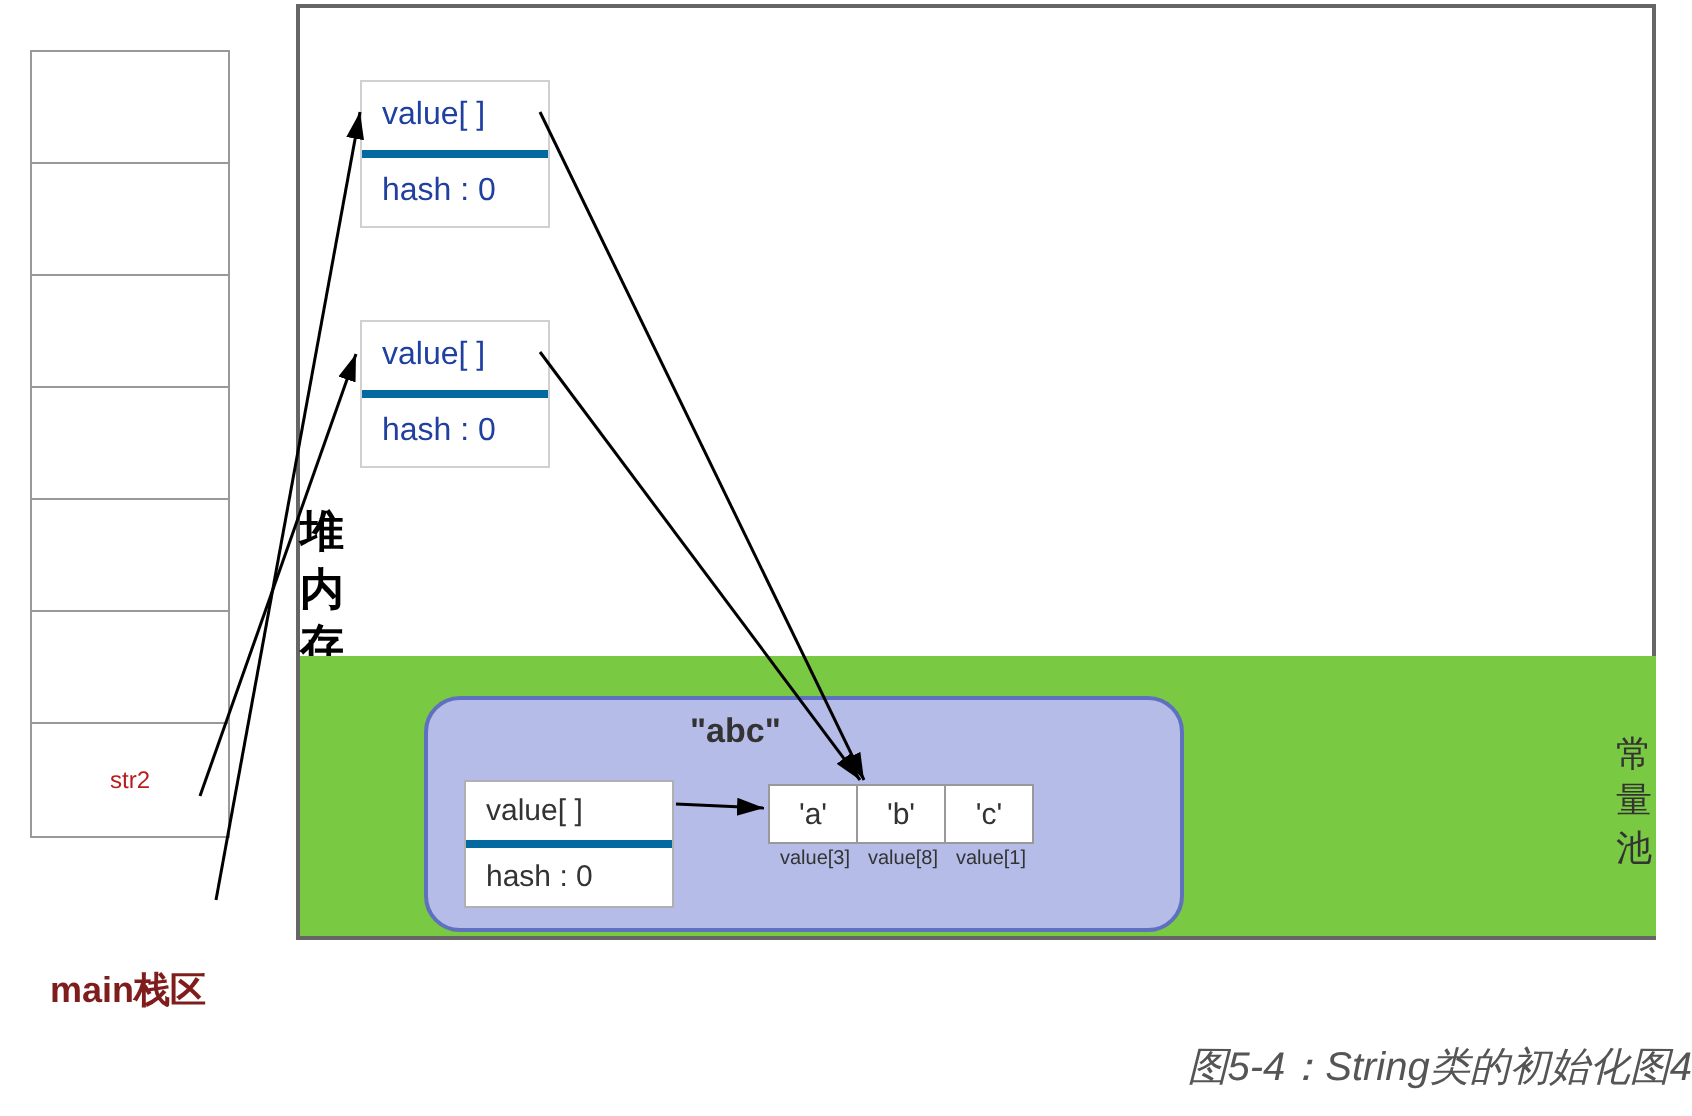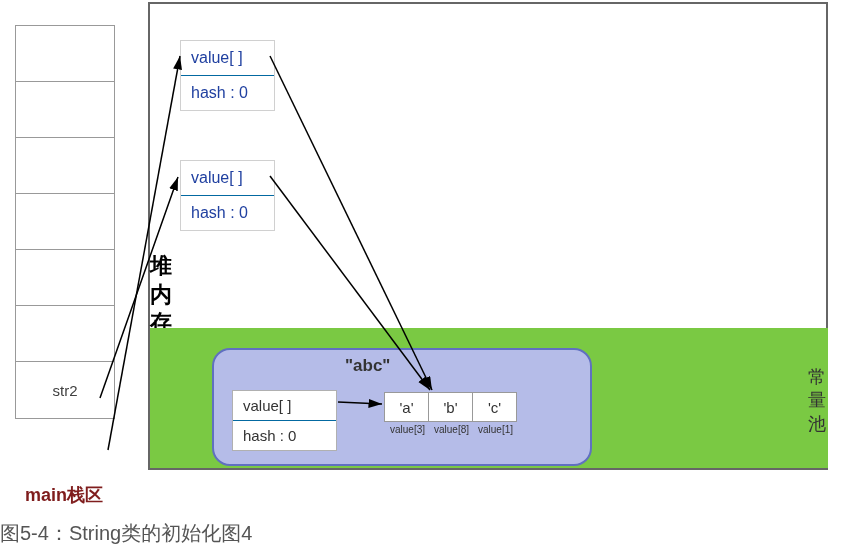--- a/index.html
+++ b/index.html
@@ -1,47 +1,47 @@
 <!DOCTYPE html>
 <html><head>
   <meta charset="utf-8">
   <style>
     * { box-sizing: border-box; margin: 0; padding: 0; }
     body { font-family: Arial, "Microsoft YaHei", sans-serif; width: 846px; height: 558px; position: relative; background: #fff; }
     
     .stack { position: absolute; left: 15px; top: 25px; width: 100px; border: 1px solid #999; }
-    .stack-cell { height: 56px; border-bottom: 1px solid #999; display: flex; align-items: center; justify-content: center; font-size: 15px; color: #404040; }
+    .stack-cell { height: 56px; border-bottom: 1px solid #999; display: flex; align-items: center; justify-content: center; font-size: 12px; color: #b91c1c; }
     .stack-cell:last-child { border-bottom: none; }
     .stack-label { position: absolute; left: 25px; top: 483px; font-size: 18px; font-weight: bold; color: #7f1d1d; }
     
     .heap { position: absolute; left: 148px; top: 2px; width: 680px; height: 468px; border: 2px solid #666; }
     .heap-label { position: absolute; left: 150px; top: 252px; font-size: 22px; font-weight: bold; color: #000; line-height: 1.3; }
     .heap-label span { display: block; }
     
     .stringobj { position: absolute; border: 1px solid #d0d0d0; background: #fff; width: 95px; }
-    .stringobj-row { border-bottom: 1px solid #0369a1; padding: 8px 10px; font-size: 16px; color: #2040a0; }
+    .stringobj-row { border-bottom: 4px solid #0369a1; padding: 8px 10px; font-size: 16px; color: #2040a0; }
     .stringobj-row:last-child { border-bottom: none; }
     #sobj1 { left: 180px; top: 40px; }
     #sobj2 { left: 180px; top: 160px; }
     
     .constpool-bg { position: absolute; left: 150px; top: 328px; width: 678px; height: 140px; background: #7ac943; }
     .constpool-label { position: absolute; right: 20px; top: 366px; font-size: 18px; color: #333; line-height: 1.3; }
     .constpool-label span { display: block; }
     
     .poolbox { position: absolute; left: 212px; top: 348px; width: 380px; height: 118px; background: #b5bce8; border: 2px solid #6070c0; border-radius: 18px; }
     .abc-label { position: absolute; left: 345px; top: 356px; font-size: 17px; font-weight: bold; color: #333; }
     
     #sobj3 { position: absolute; left: 232px; top: 390px; width: 105px; border: 1px solid #b0b0b0; background: #fff; }
     #sobj3 .stringobj-row { padding: 6px 10px; font-size: 15px; color: #333; }
     
     .array { position: absolute; left: 385px; top: 392px; display: flex; }
     .array-cell { width: 45px; height: 30px; border: 1px solid #999; background: #fff; display: flex; align-items: center; justify-content: center; font-size: 15px; margin-left: -1px; color: #333; }
     .array-idx { position: absolute; top: 32px; width: 45px; text-align: center; font-size: 10px; color: #333; }
     
-    .caption { position: absolute; left: 0; width: 846px; top: 520px; text-align: left; font-size: 20px; color: #555; }
+    .caption { position: absolute; left: 0; width: 846px; top: 520px; text-align: right; font-size: 20px; color: #555; font-style: italic; }
     
     svg.arrows { position: absolute; left: 0; top: 0; width: 846px; height: 558px; pointer-events: none; }
   </style>
 </head>
 <body>
 
 <div class="stack">
   <div class="stack-cell"></div>
   <div class="stack-cell"></div>
   <div class="stack-cell"></div>

